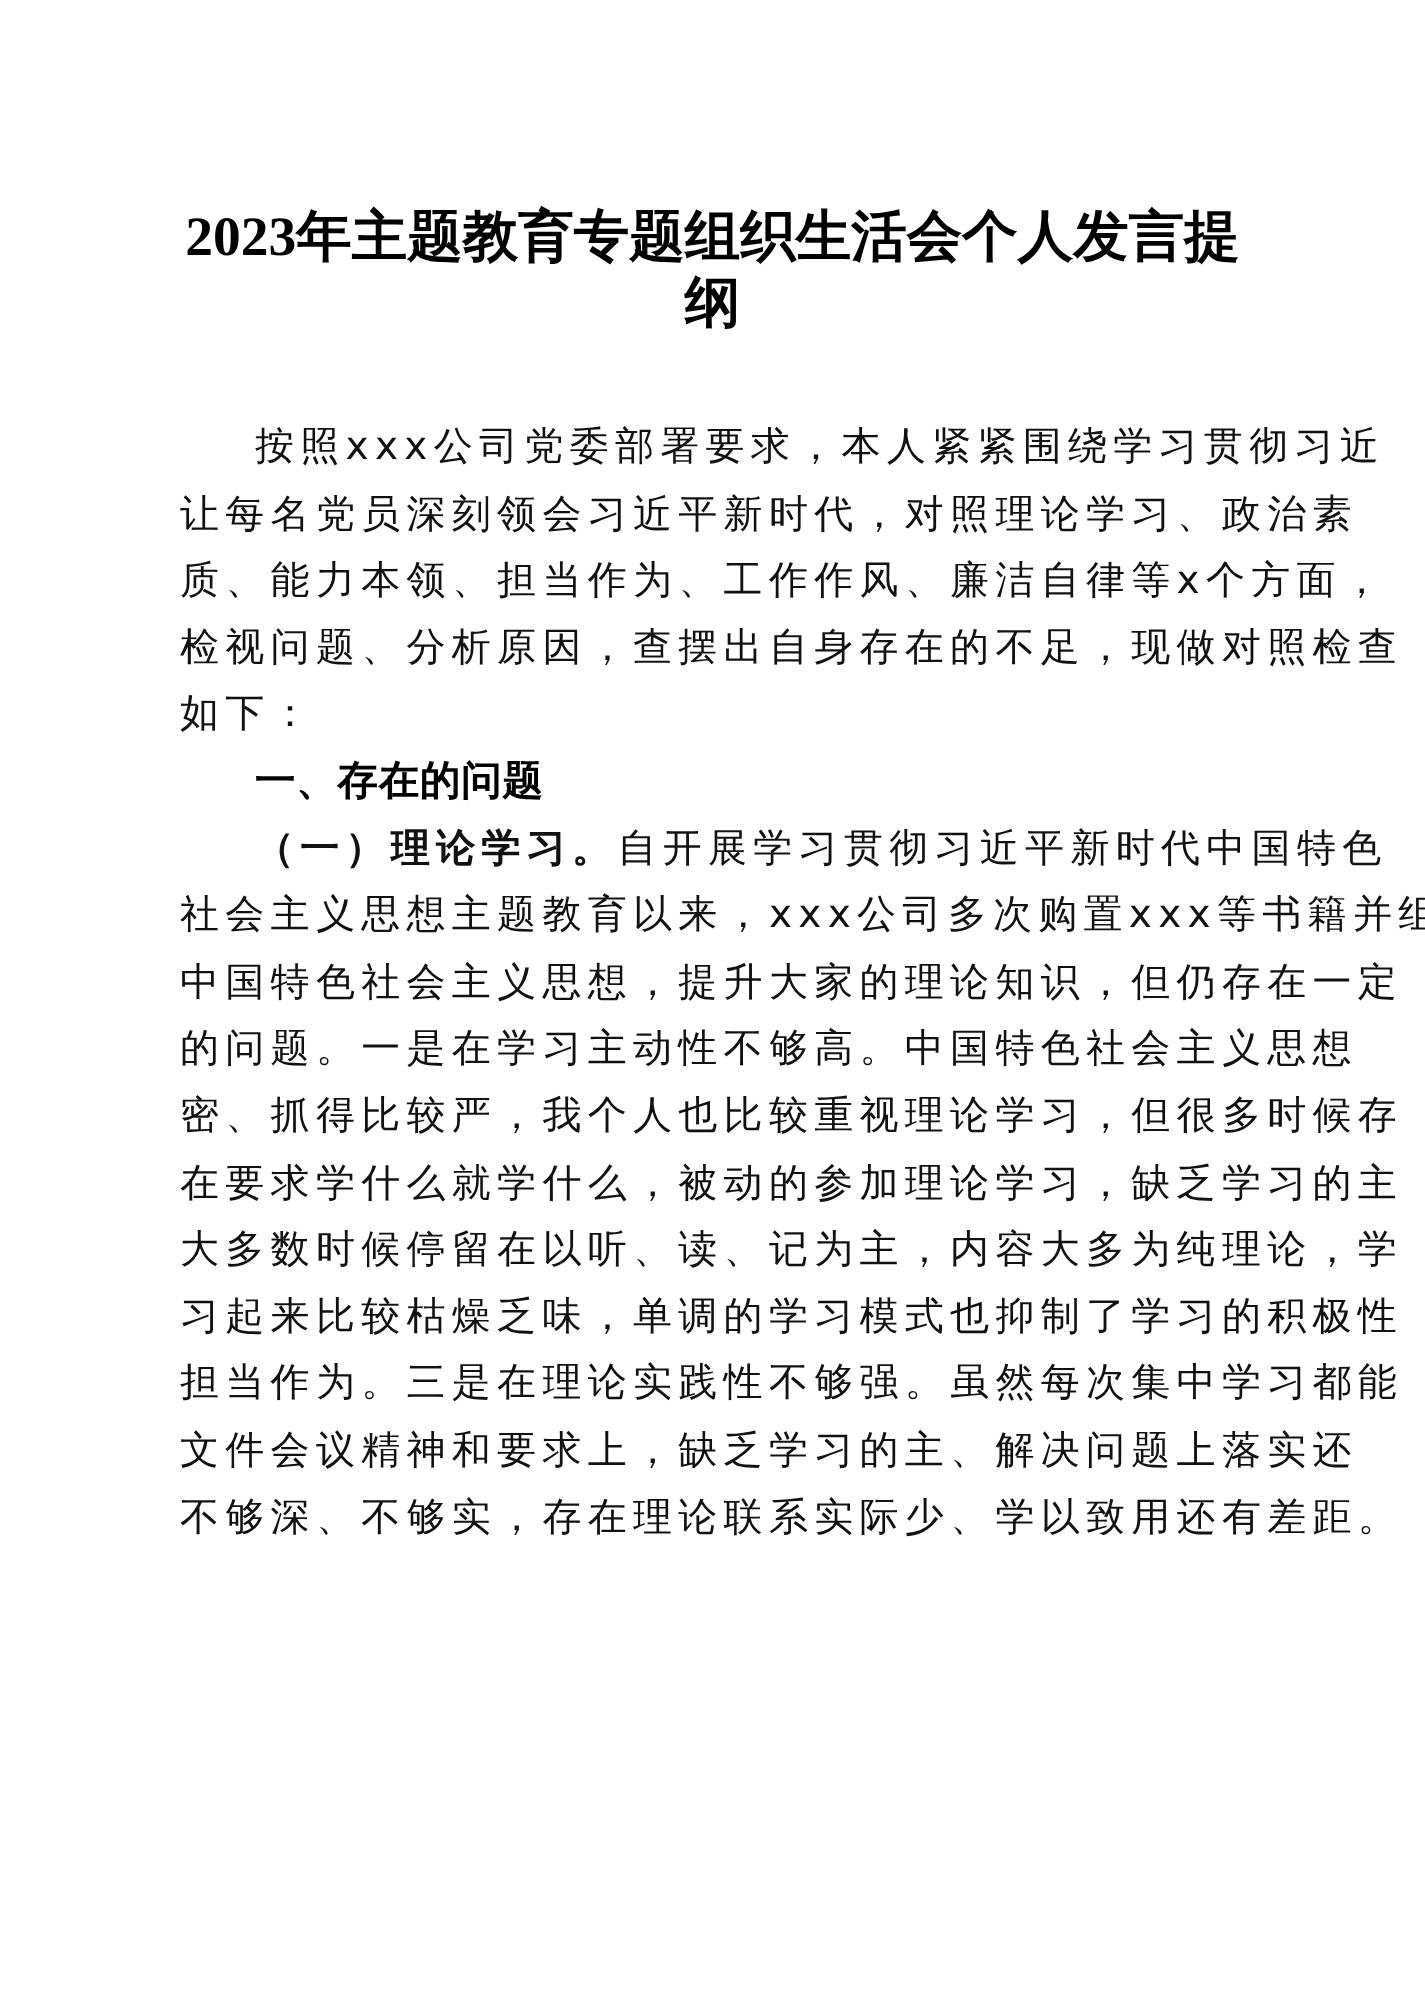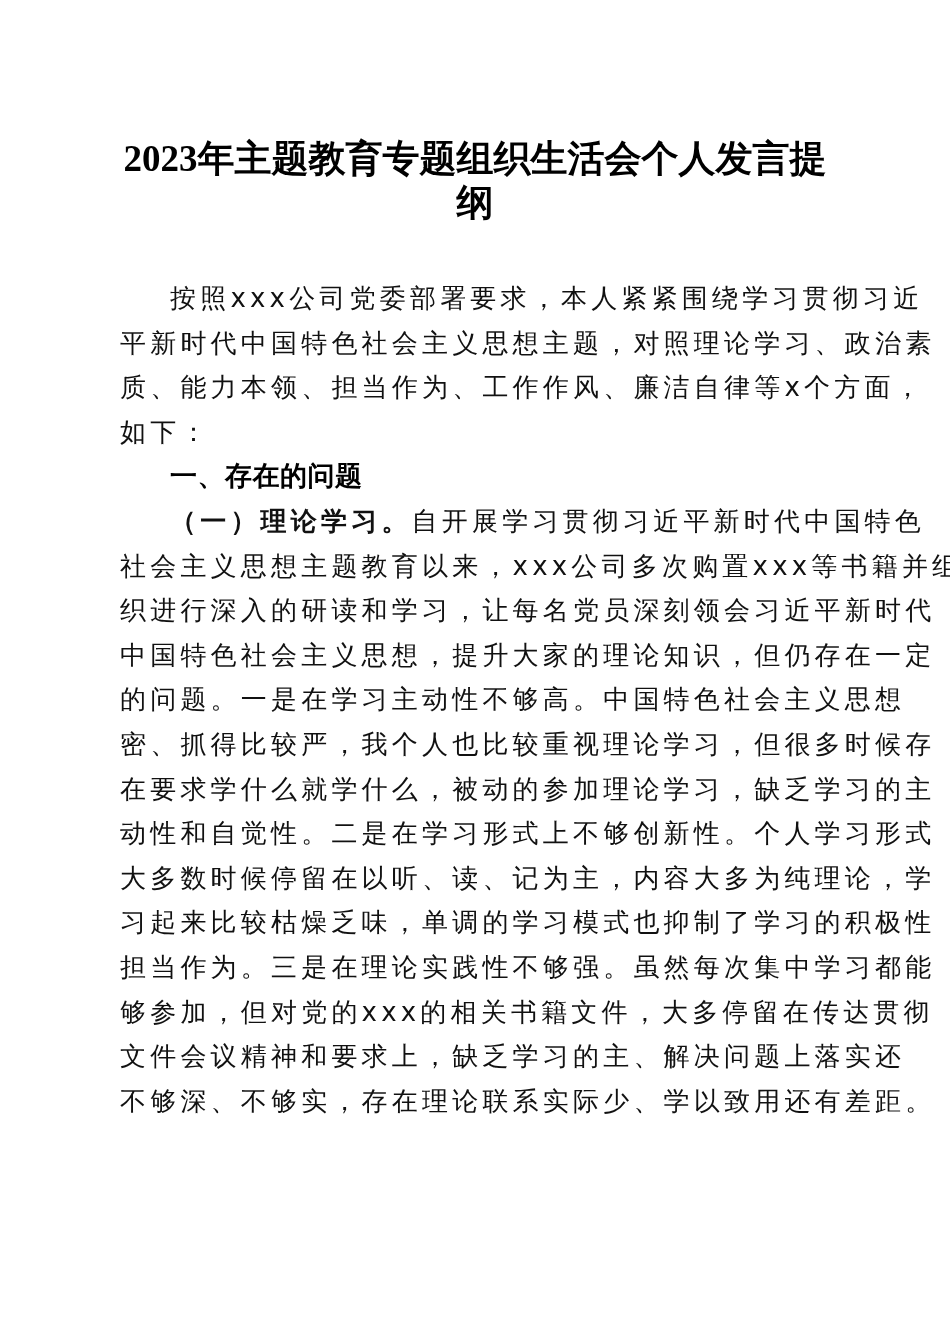--- a/index.html
+++ b/index.html
@@ -80,38 +80,36 @@
 
   <div class="title">
     <span class="tl">2023年主题教育专题组织生活会个人发言提</span>
     <span class="tl">纲</span>
   </div>
 
   <div class="body">
 
     <div>
       <span class="line indent">按照xxx公司党委部署要求，本人紧紧围绕学习贯彻习近</span>
-      <span class="line">平新时代中国特色社会主义思想主题，对照理论学习、政治素</span>
+      <span class="line">让每名党员深刻领会习近平新时代，对照理论学习、政治素</span>
       <span class="line">质、能力本领、担当作为、工作作风、廉洁自律等x个方面，</span>
+      <span class="line">检视问题、分析原因，查摆出自身存在的不足，现做对照检查</span>
       <span class="line">如下：</span>
     </div>
 
     <span class="heading">一、存在的问题</span>
 
     <div>
       <span class="line indent"><span class="sub-lead">（一）理论学习。</span><span>自开展学习贯彻习近平新时代中国特色</span></span>
       <span class="line">社会主义思想主题教育以来，xxx公司多次购置xxx等书籍并组</span>
-      <span class="line">织进行深入的研读和学习，让每名党员深刻领会习近平新时代</span>
       <span class="line">中国特色社会主义思想，提升大家的理论知识，但仍存在一定</span>
       <span class="line">的问题。一是在学习主动性不够高。中国特色社会主义思想</span>
       <span class="line">密、抓得比较严，我个人也比较重视理论学习，但很多时候存</span>
       <span class="line">在要求学什么就学什么，被动的参加理论学习，缺乏学习的主</span>
-      <span class="line">动性和自觉性。二是在学习形式上不够创新性。个人学习形式</span>
       <span class="line">大多数时候停留在以听、读、记为主，内容大多为纯理论，学</span>
       <span class="line">习起来比较枯燥乏味，单调的学习模式也抑制了学习的积极性</span>
       <span class="line">担当作为。三是在理论实践性不够强。虽然每次集中学习都能</span>
-      <span class="line">够参加，但对党的xxx的相关书籍文件，大多停留在传达贯彻</span>
       <span class="line">文件会议精神和要求上，缺乏学习的主、解决问题上落实还</span>
       <span class="line">不够深、不够实，存在理论联系实际少、学以致用还有差距。</span>
     </div>
 
   </div>
 </div>
 
 </body></html>

